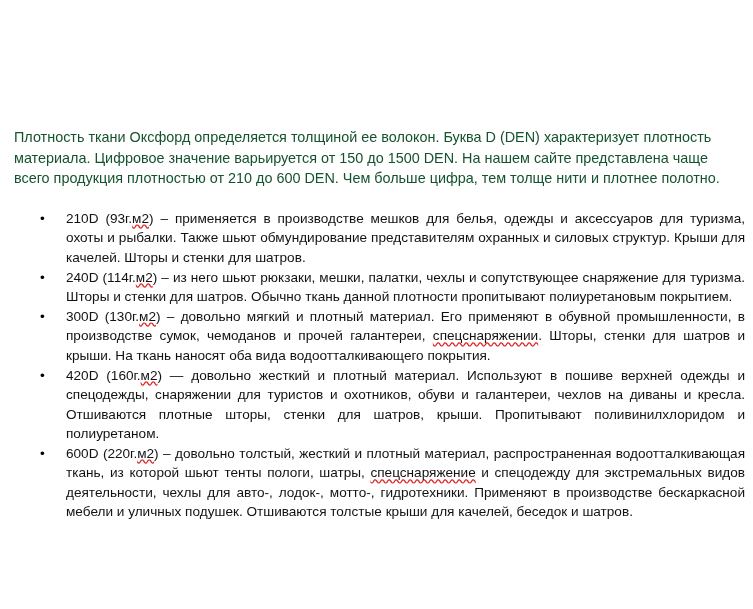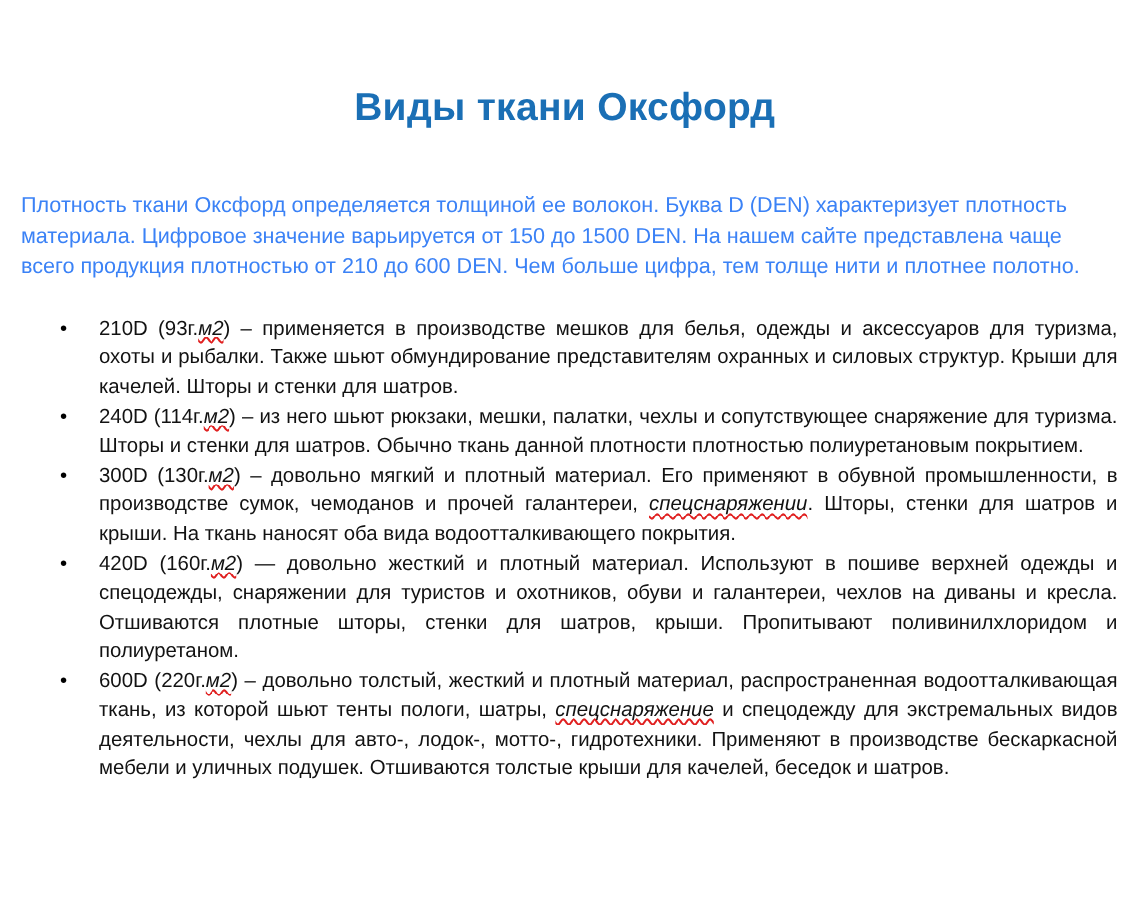--- a/index.html
+++ b/index.html
@@ -40,21 +40,21 @@
   }
 
   .intro {
     position: absolute;
     top: 113px;
     left: 14px;
     width: 722px;
     font-size: 14.4px;
     line-height: 20.2px;
     text-align: left;
-    color: #3b82f6;
+    color: #14532d;
   }
 
   .bullet-list {
     position: absolute;
     top: 209px;
     left: 0;
     width: 753px;
     margin: 0;
     padding: 0;
     list-style: none;
@@ -84,42 +84,40 @@
   .bullet-item .grade {
     font-weight: normal;
   }
 
   
   .misspell {
     text-decoration: underline wavy #e02020;
     text-decoration-skip-ink: none;
     -webkit-text-decoration: underline wavy #e02020;
     text-underline-offset: 1px;
-    font-style: italic;
   }
 </style>
 </head>
 <body>
 
 <div class="page">
 
-  <h1 class="doc-title">Виды ткани Оксфорд</h1>
 
   <p class="intro">Плотность ткани Оксфорд определяется толщиной ее волокон. Буква D (DEN) характеризует плотность материала. Цифровое значение варьируется от 150 до 1500 DEN. На нашем сайте представлена чаще всего продукция плотностью от 210 до 600 DEN. Чем больше цифра, тем толще нити и плотнее полотно.</p>
 
   <ul class="bullet-list">
 
     <li class="bullet-item">
       <span class="bullet-marker">•</span>
       <span class="grade">210D</span><span> (93г.</span><span class="misspell">м2</span><span>)</span><span> – </span><span>применяется в производстве  мешков  для белья,  одежды  и аксессуаров  для  туризма,  охоты и рыбалки.  Также  шьют  обмундирование  представителям  охранных  и силовых  структур.  Крыши для качелей.  Шторы и стенки для шатров.</span>
     </li>
 
     <li class="bullet-item">
       <span class="bullet-marker">•</span>
-      <span class="grade">240D</span><span>  (114г.</span><span class="misspell">м2</span><span>)</span><span> – </span><span>из него шьют рюкзаки,  мешки, палатки,  чехлы и сопутствующее снаряжение для туризма.  Шторы и стенки для шатров.  Обычно ткань данной плотности плотностью полиуретановым  покрытием.</span>
+      <span class="grade">240D</span><span>  (114г.</span><span class="misspell">м2</span><span>)</span><span> – </span><span>из него шьют рюкзаки,  мешки, палатки,  чехлы и сопутствующее снаряжение для туризма.  Шторы и стенки для шатров.  Обычно ткань данной плотности пропитывают полиуретановым  покрытием.</span>
     </li>
 
     <li class="bullet-item">
       <span class="bullet-marker">•</span>
       <span class="grade">300D</span><span>  (130г.</span><span class="misspell">м2</span><span>)</span><span> – </span><span>довольно  мягкий и плотный материал.  Его применяют в обувной промышленности,  в производстве  сумок, чемоданов и прочей галантереи, </span><span class="misspell">спецснаряжении</span><span>.  Шторы,  стенки для шатров  и крыши.  На ткань наносят оба вида водоотталкивающего  покрытия.</span>
     </li>
 
     <li class="bullet-item">
       <span class="bullet-marker">•</span>
       <span class="grade">420D</span><span>  (160г.</span><span class="misspell">м2</span><span>)</span><span> — </span><span>довольно  жесткий и плотный материал.  Используют в пошиве верхней одежды и спецодежды,  снаряжении для туристов и охотников,  обуви и галантереи,  чехлов на диваны  и кресла.  Отшиваются  плотные шторы,  стенки для шатров,  крыши. Пропитывают поливинилхлоридом  и полиуретаном.</span>

